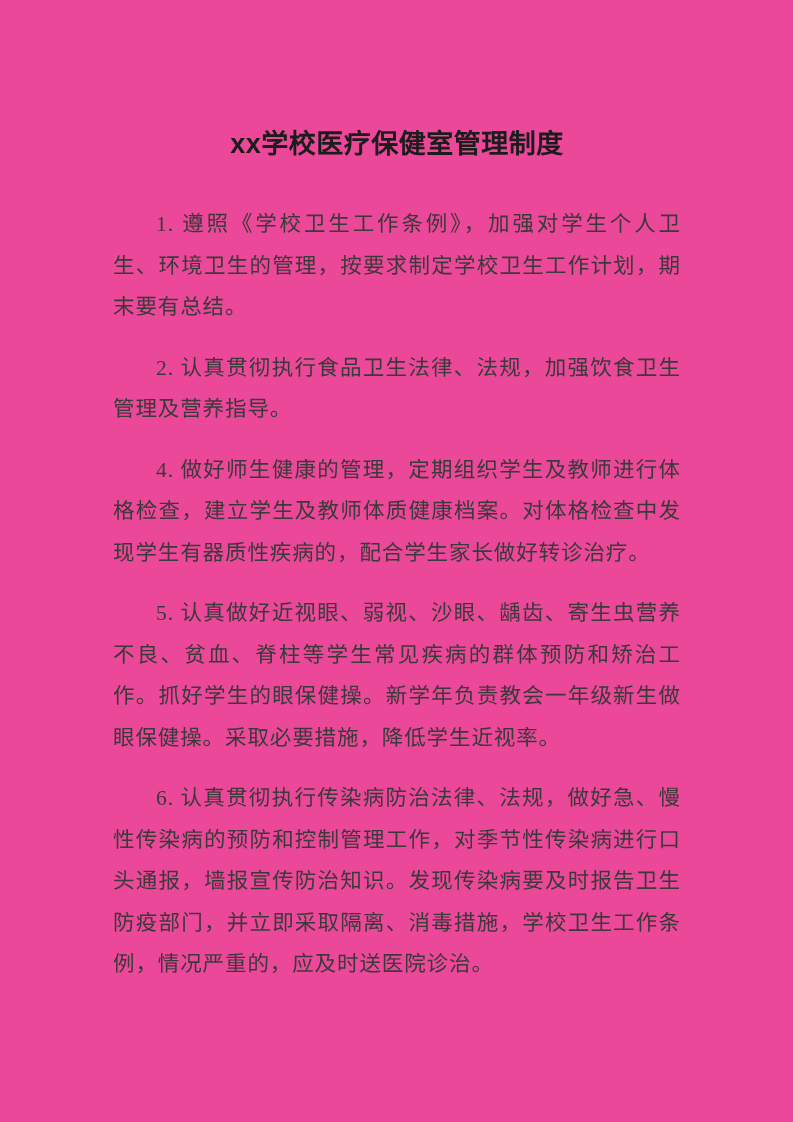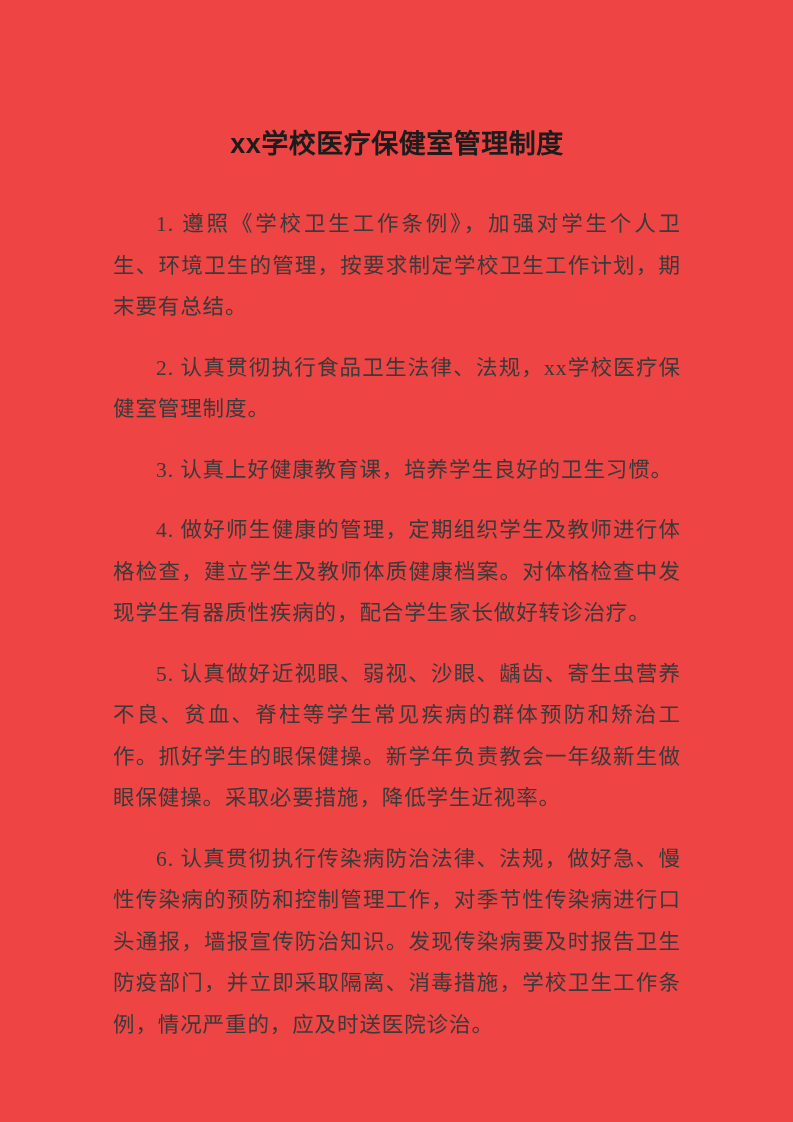--- a/index.html
+++ b/index.html
@@ -7,21 +7,21 @@
     margin: 0;
     padding: 0;
     background: #ffffff;
   }
 
   .page {
     position: relative;
     width: 793px;
     height: 1122px;
     margin: 0 auto;
-    background: #ef4444;
+    background: #ec4899;
     overflow: hidden;
     box-sizing: border-box;
     font-family: "Liberation Serif", "DejaVu Serif", serif;
   }
 
   .doc-body {
     position: absolute;
     left: 113px;
     top: 0;
     width: 568px;
@@ -84,27 +84,23 @@
 
     <ol class="clause-list">
 
       <li class="clause clause-first">
         <span class="clause-num">1.</span>
         <span class="clause-text">遵照《学校卫生工作条例》，加强对学生个人卫生、环境卫生的管理，按要求制定学校卫生工作计划，期末要有总结。</span>
       </li>
 
       <li class="clause">
         <span class="clause-num">2.</span>
-        <span class="clause-text">认真贯彻执行食品卫生法律、法规，xx学校医疗保健室管理制度。</span>
+        <span class="clause-text">认真贯彻执行食品卫生法律、法规，加强饮食卫生管理及营养指导。</span>
       </li>
 
-      <li class="clause">
-        <span class="clause-num">3.</span>
-        <span class="clause-text">认真上好健康教育课，培养学生良好的卫生习惯。</span>
-      </li>
 
       <li class="clause">
         <span class="clause-num">4.</span>
         <span class="clause-text">做好师生健康的管理，定期组织学生及教师进行体格检查，建立学生及教师体质健康档案。对体格检查中发现学生有器质性疾病的，配合学生家长做好转诊治疗。</span>
       </li>
 
       <li class="clause">
         <span class="clause-num">5.</span>
         <span class="clause-text">认真做好近视眼、弱视、沙眼、龋齿、寄生虫营养不良、贫血、脊柱等学生常见疾病的群体预防和矫治工作。抓好学生的眼保健操。新学年负责教会一年级新生做眼保健操。采取必要措施，降低学生近视率。</span>
       </li>

